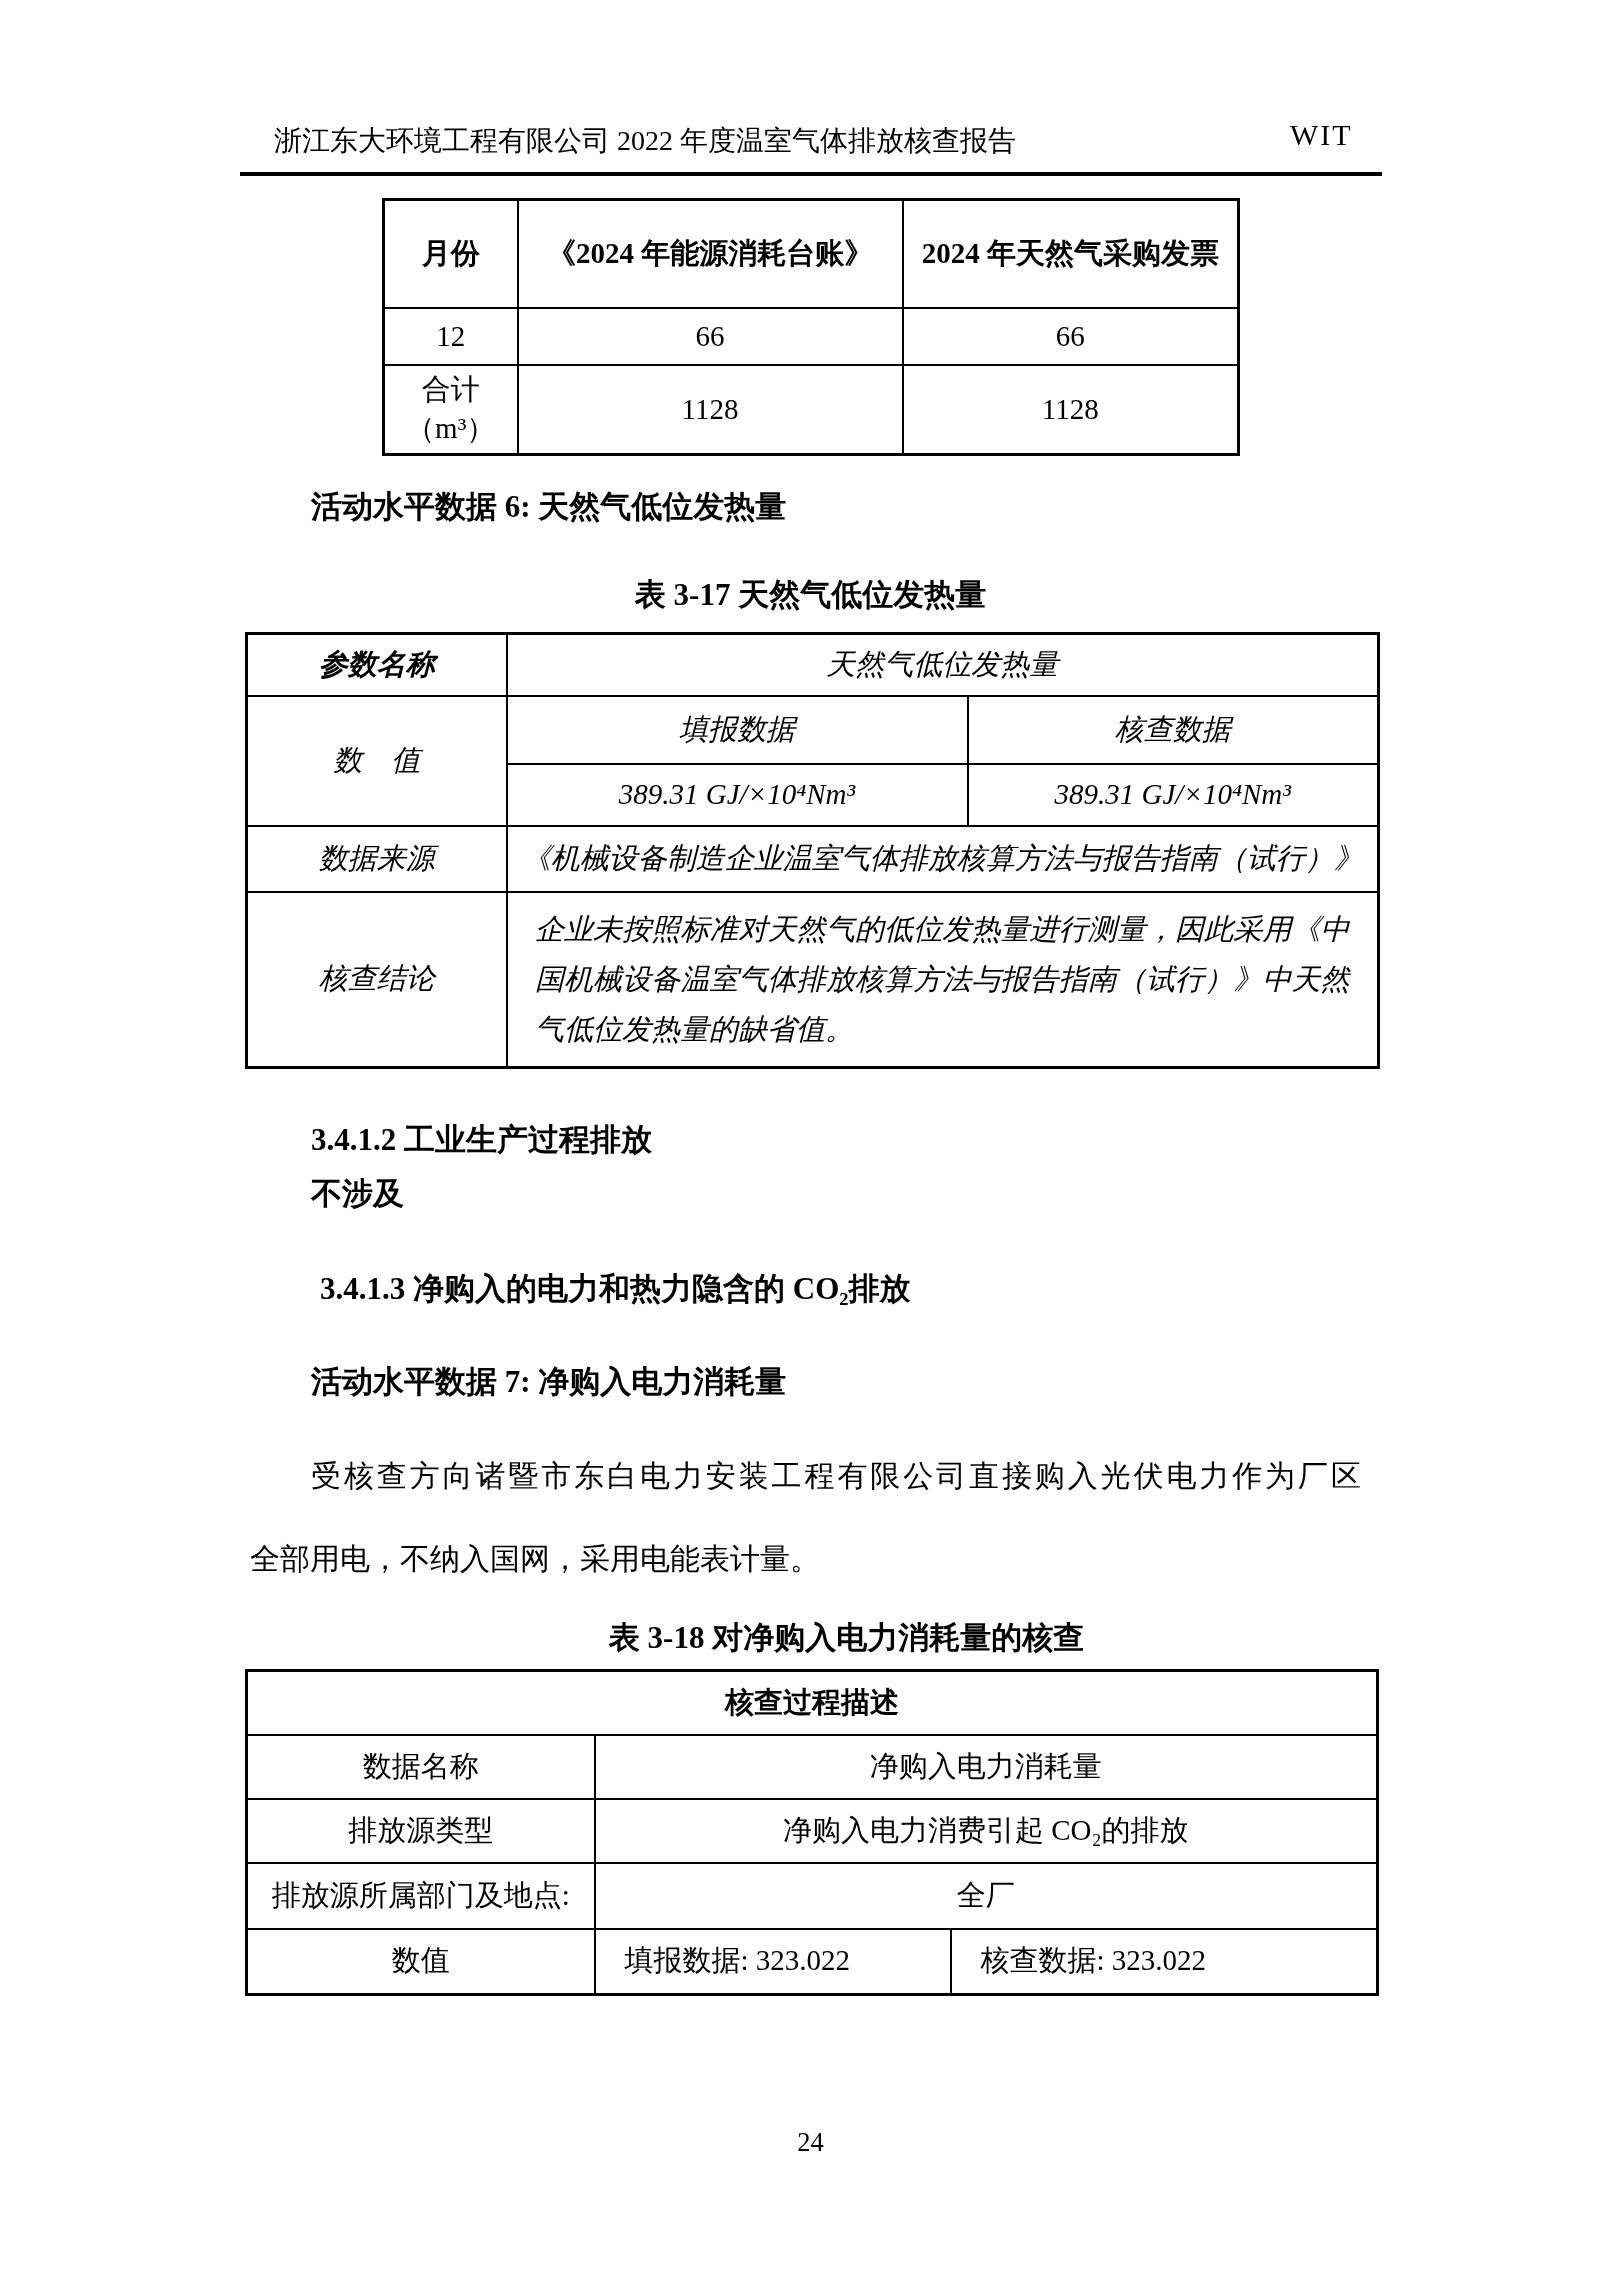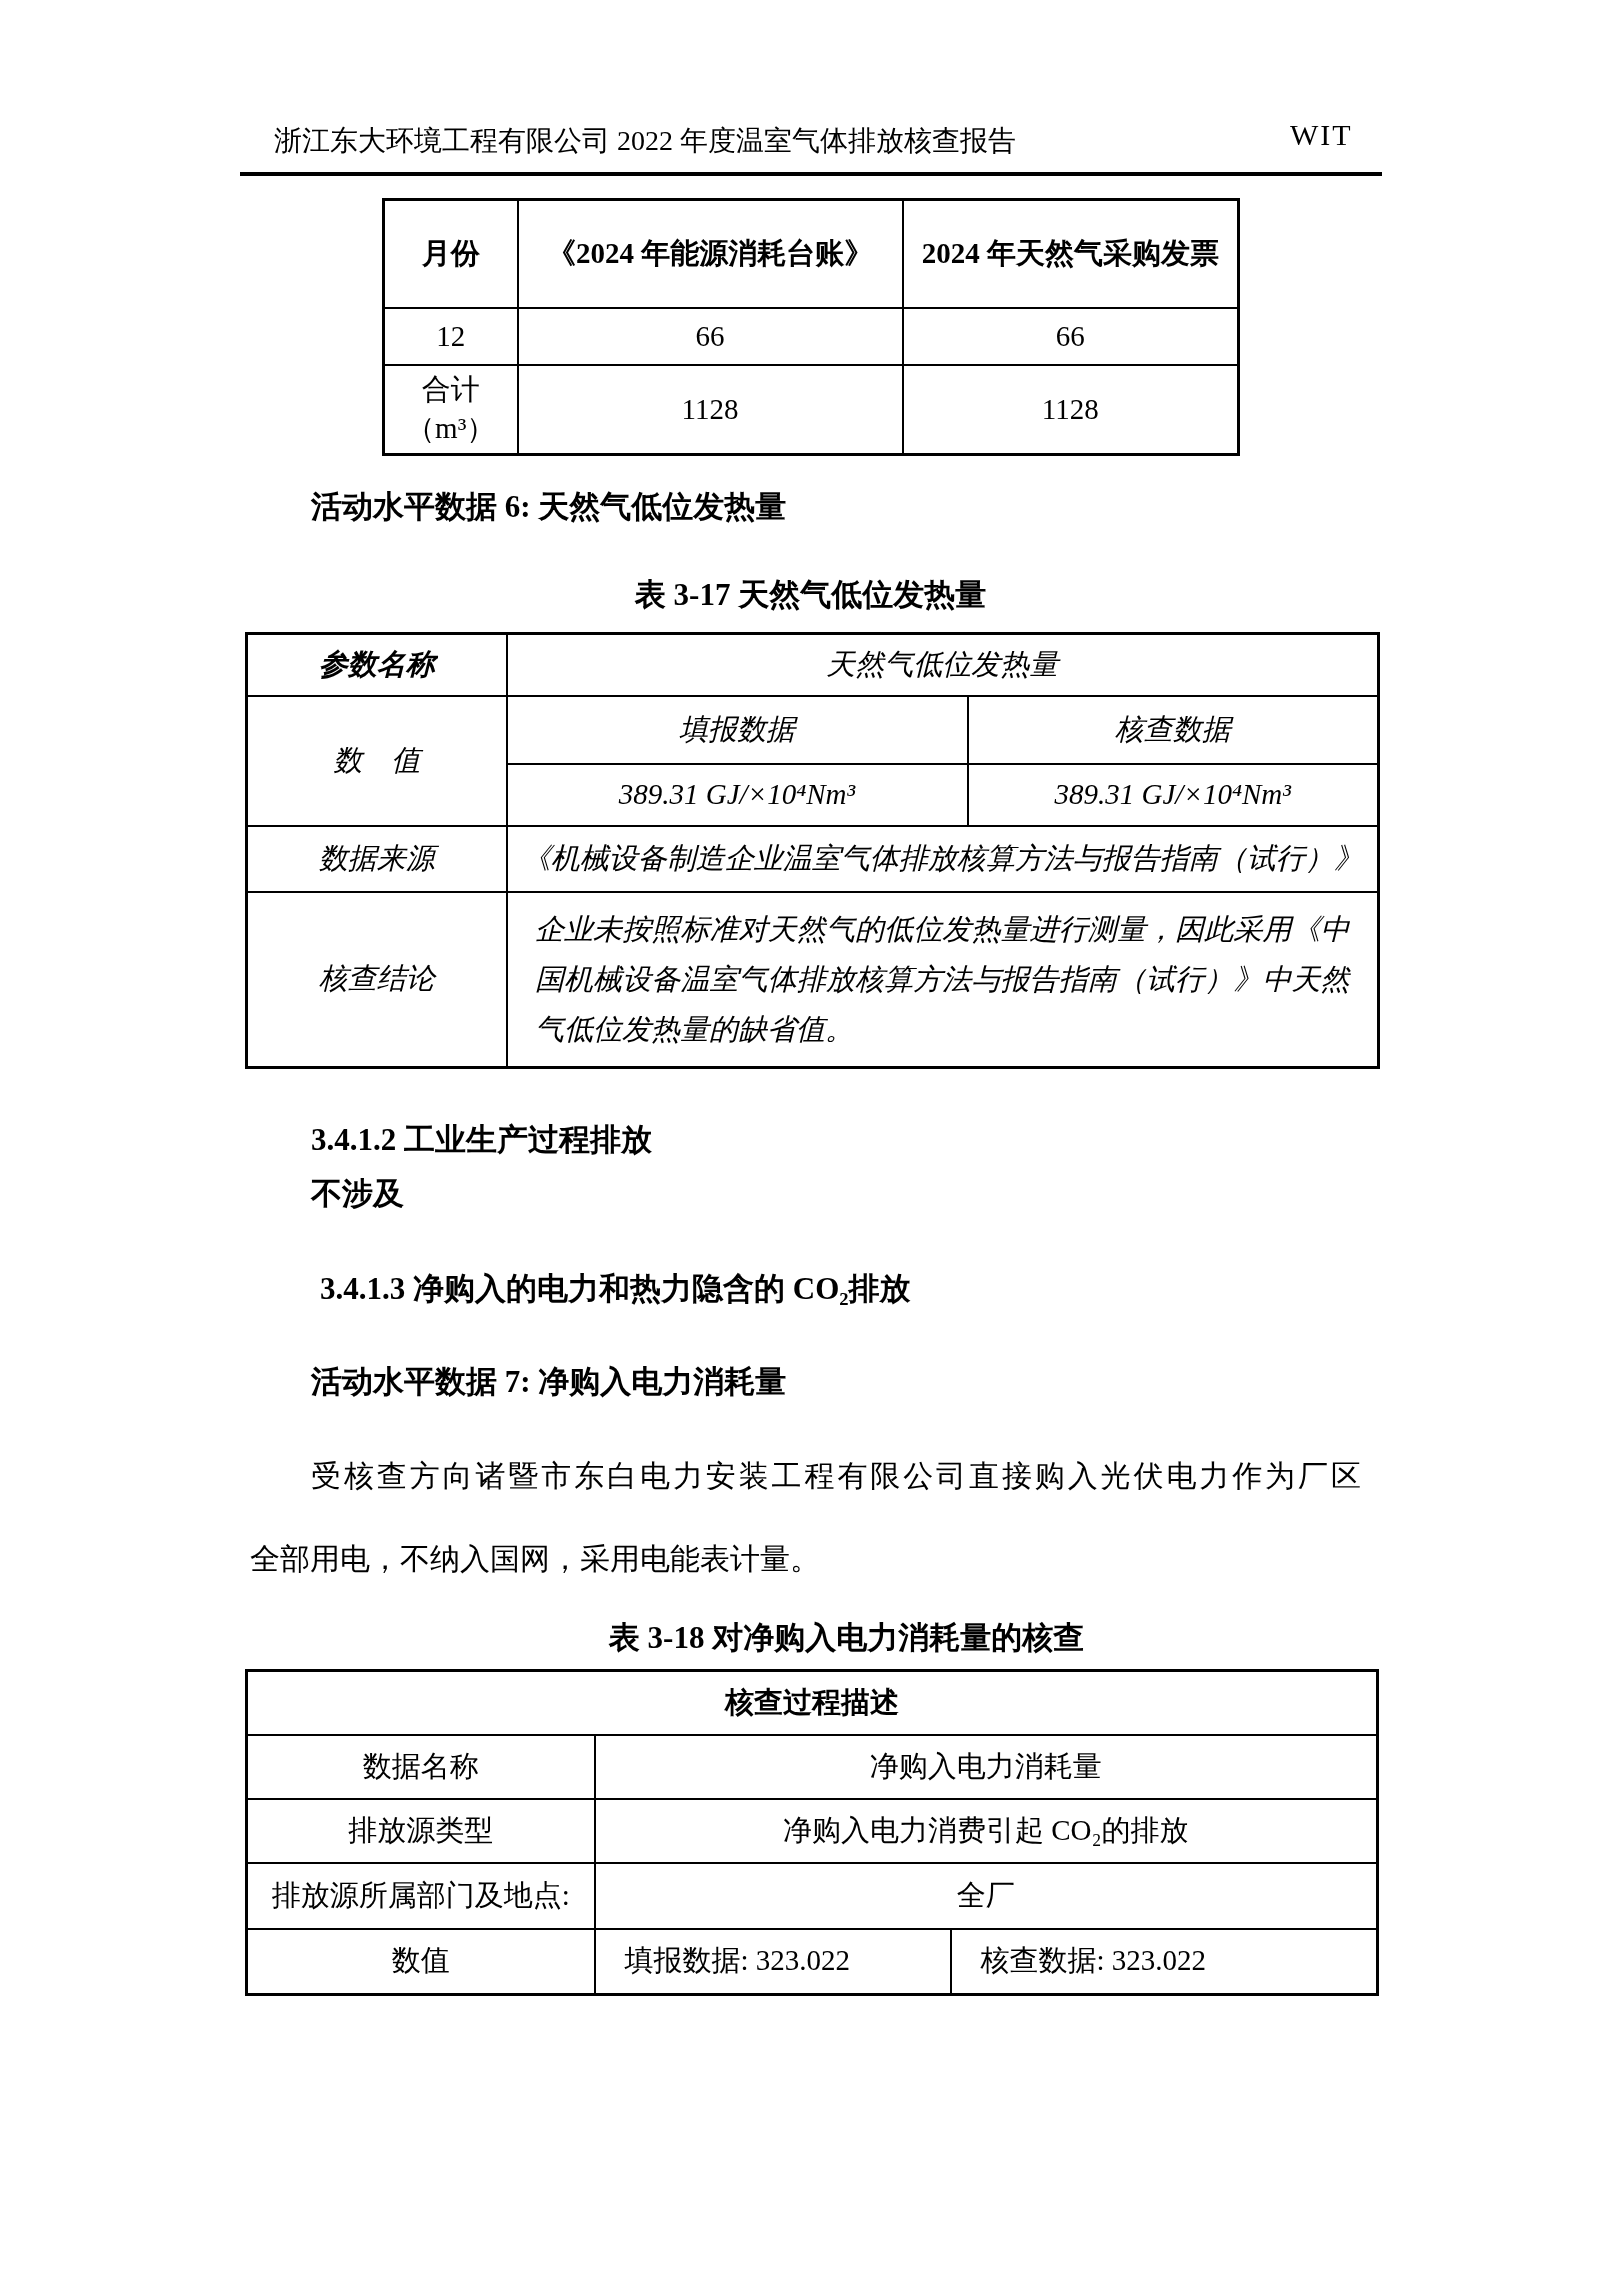--- a/index.html
+++ b/index.html
@@ -138,15 +138,16 @@
       <td colspan="2">全厂</td>
     </tr>
     <tr style="height:66px">
       <td>数值</td>
       <td class="value-cell-left">填报数据: 323.022</td>
       <td class="value-cell-left">核查数据: 323.022</td>
     </tr>
   </tbody>
     </table>
 
+  <div class="pagenum">24</div>
 
 </div>
 
 
 </body></html>

